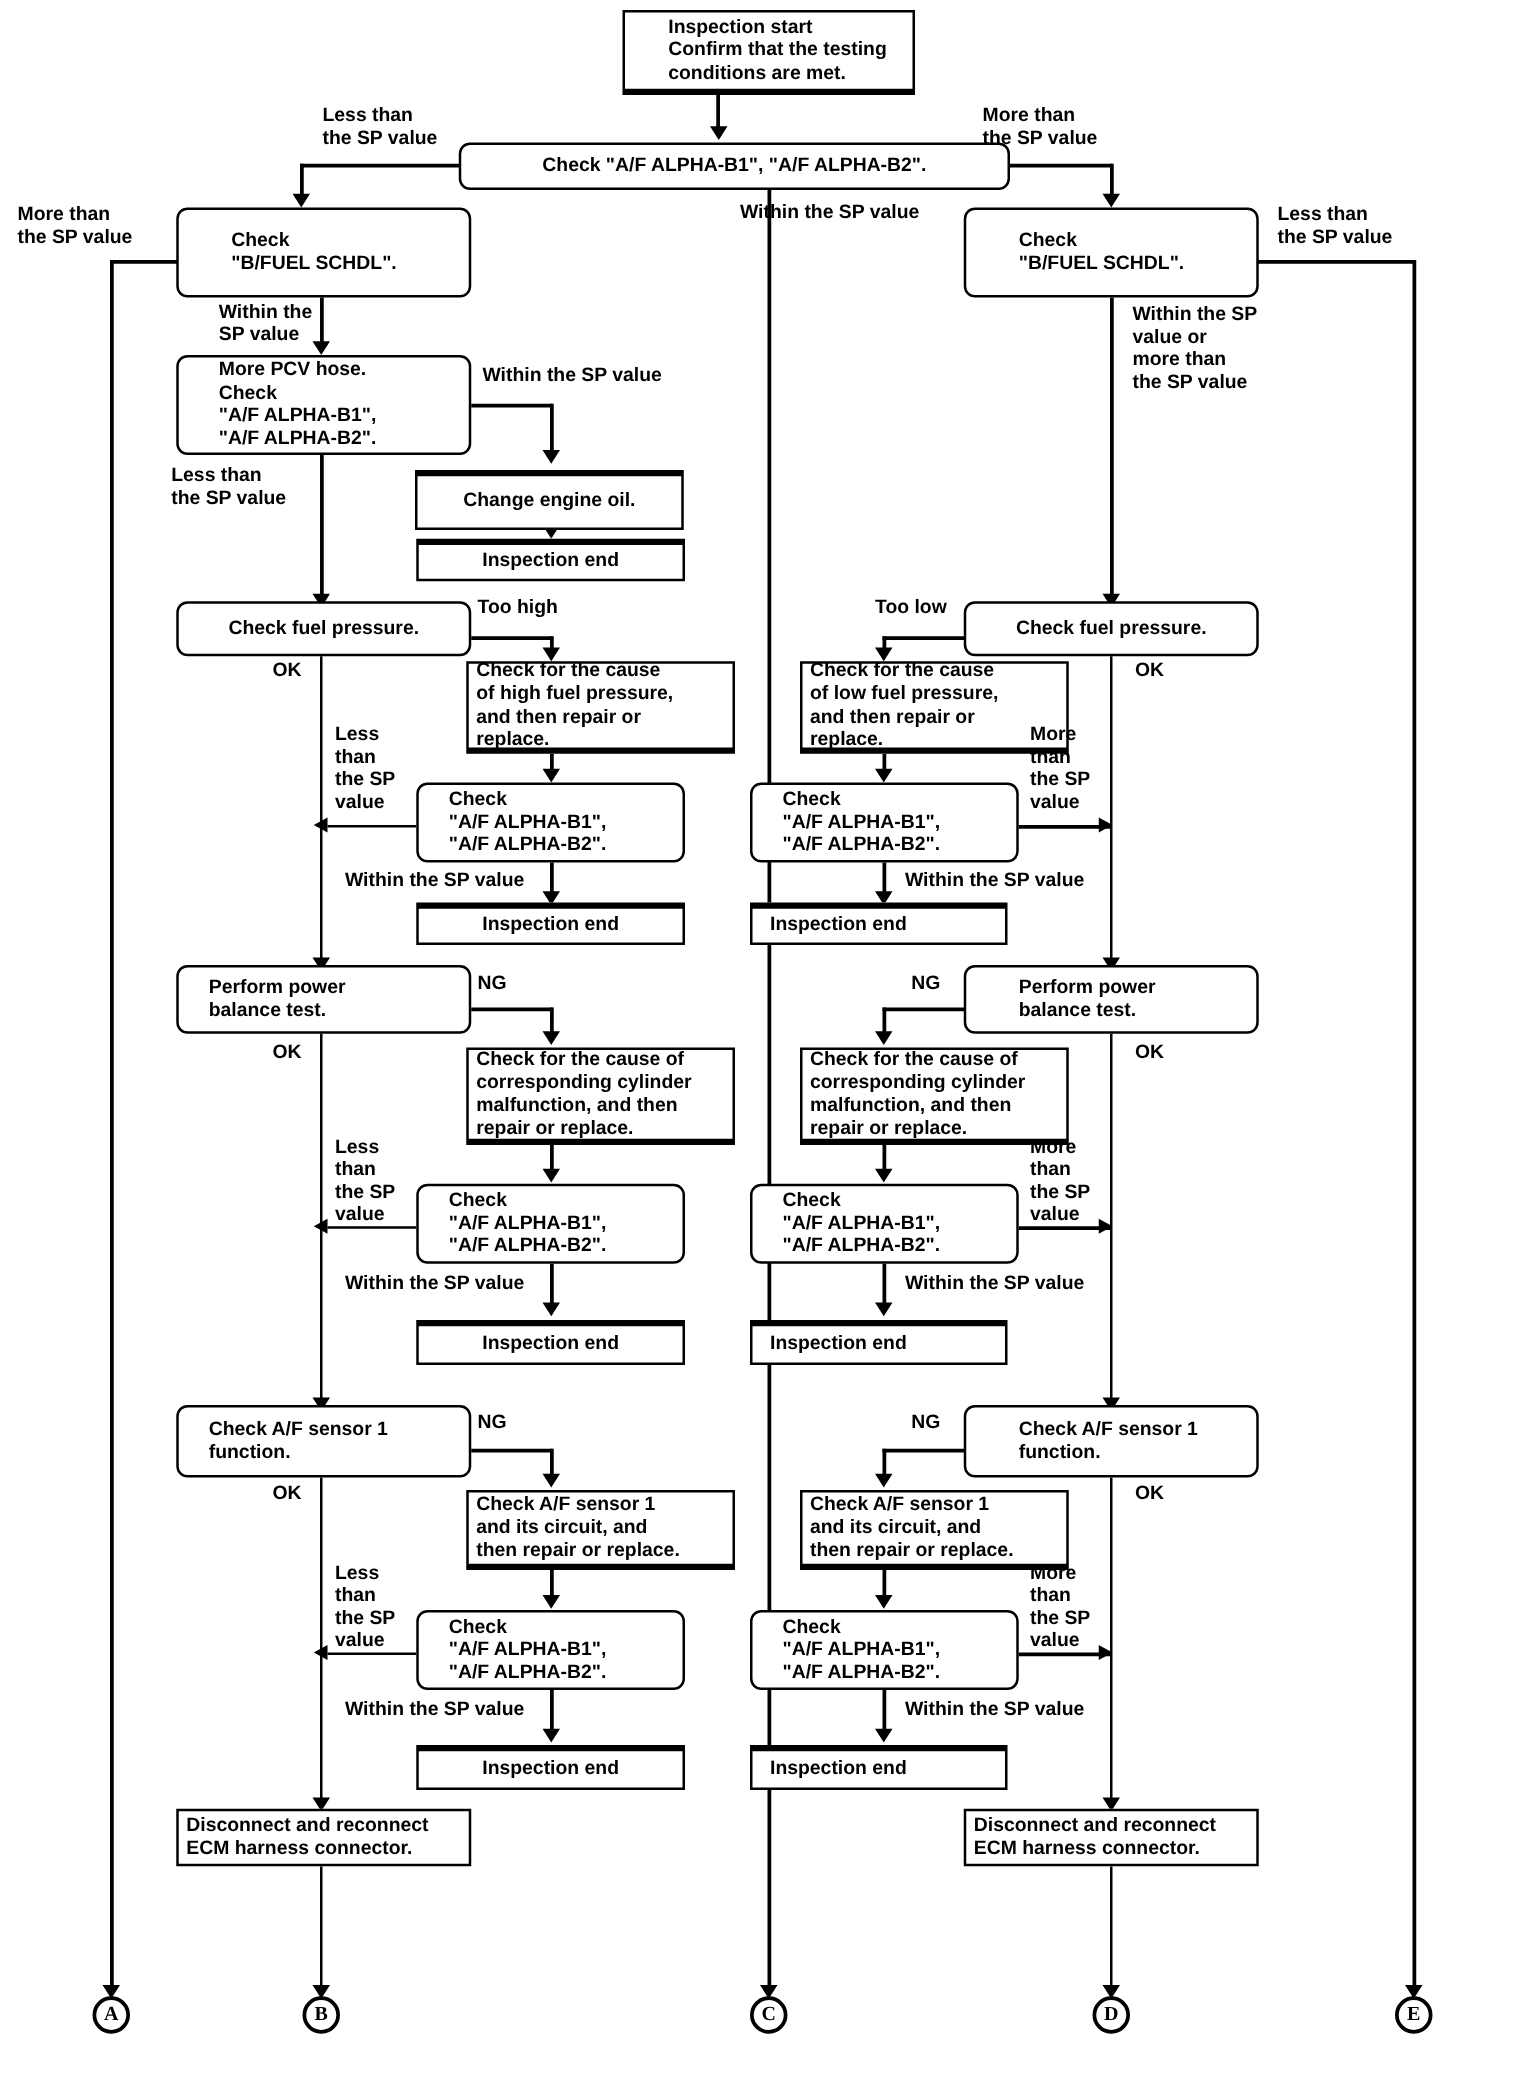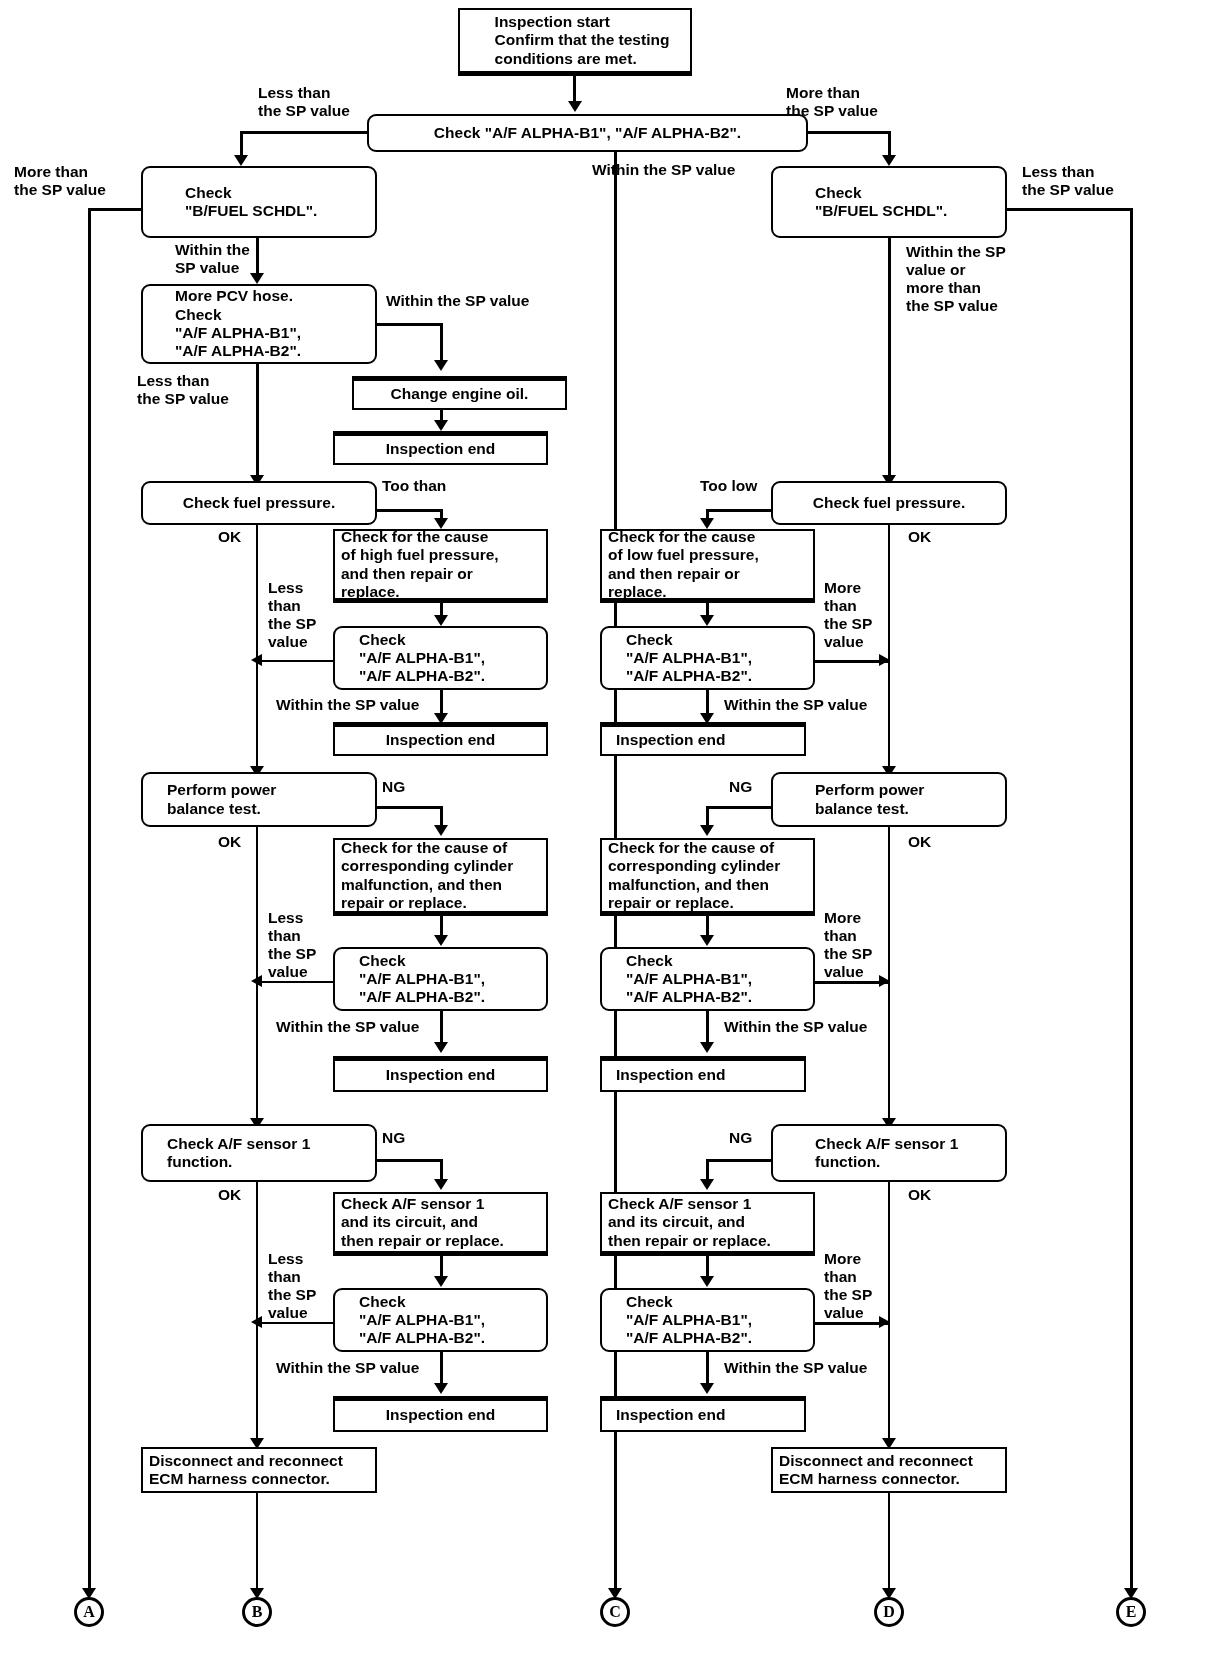--- a/index.html
+++ b/index.html
@@ -22,21 +22,21 @@
     z-index:4;
   }
   .node .txt{display:block;white-space:pre-line;}
   .node.center{justify-content:center;text-align:center;}
   .node.left{justify-content:flex-start;text-align:left;}
   .node.pad-l{padding-left:10px;}
   .node.pad-sm{padding-left:6px;padding-right:4px;}
   .node.rounded{border-radius:9px;border-width:2.5px;}
   .node.sq{border-radius:0;}
   
-  .node.heavybot{border-bottom-width:5px;}
+  .node.heavybot{border-bottom-width:5px;margin-left:40px;}
   .node.heavytop{border-top-width:5px;}
 
   
   .ln{position:absolute;background:#000;z-index:2;}
   .ln.v{width:2.5px;}
   .ln.h{height:2.5px;}
   .ln.thin{width:2px;}
   .ln.thinh{height:2px;}
 
   
@@ -124,39 +124,39 @@
 Check
 "A/F ALPHA-B1",
 "A/F ALPHA-B2".</span>
   </div>
 
   <div class="lbl" style="left:386px;top:292px;">Within the SP value</div>
   <div class="ln h" style="left:377px;top:323px;width:65px;"></div>
   <div class="ln v" style="left:440px;top:323px;height:43px;"></div>
   <div class="arr down" style="left:434px;top:360px;"></div>
 
-  <div class="node sq center heavytop" style="left:352px;top:376px;width:215px;height:34px;">
+  <div class="node sq center heavytop" style="left:332px;top:376px;width:215px;height:48px;">
     <span class="txt">Change engine oil.</span>
   </div>
   <div class="ln v" style="left:440px;top:410px;height:16px;"></div>
   <div class="arr down" style="left:434px;top:420px;"></div>
   <div class="node sq center heavytop" style="left:333px;top:431px;width:215px;height:34px;">
     <span class="txt">Inspection end</span>
   </div>
 
   <div class="lbl" style="left:137px;top:372px;">Less than
 the SP value</div>
   <div class="ln v" style="left:256px;top:364px;height:118px;"></div>
   <div class="arr down" style="left:250px;top:475px;"></div>
 
   <div class="node rounded center" style="left:141px;top:481px;width:236px;height:44px;">
     <span class="txt">Check fuel pressure.</span>
   </div>
 
-  <div class="lbl" style="left:382px;top:477px;">Too than</div>
+  <div class="lbl" style="left:382px;top:477px;">Too high</div>
   <div class="ln h" style="left:377px;top:509px;width:65px;"></div>
   <div class="ln v" style="left:440px;top:509px;height:14px;"></div>
   <div class="arr down" style="left:434px;top:518px;"></div>
 
   <div class="node sq left pad-sm heavybot" style="left:333px;top:529px;width:215px;height:74px;">
     <span class="txt">Check for the cause
 of high fuel pressure,
 and then repair or
 replace.</span>
   </div>

